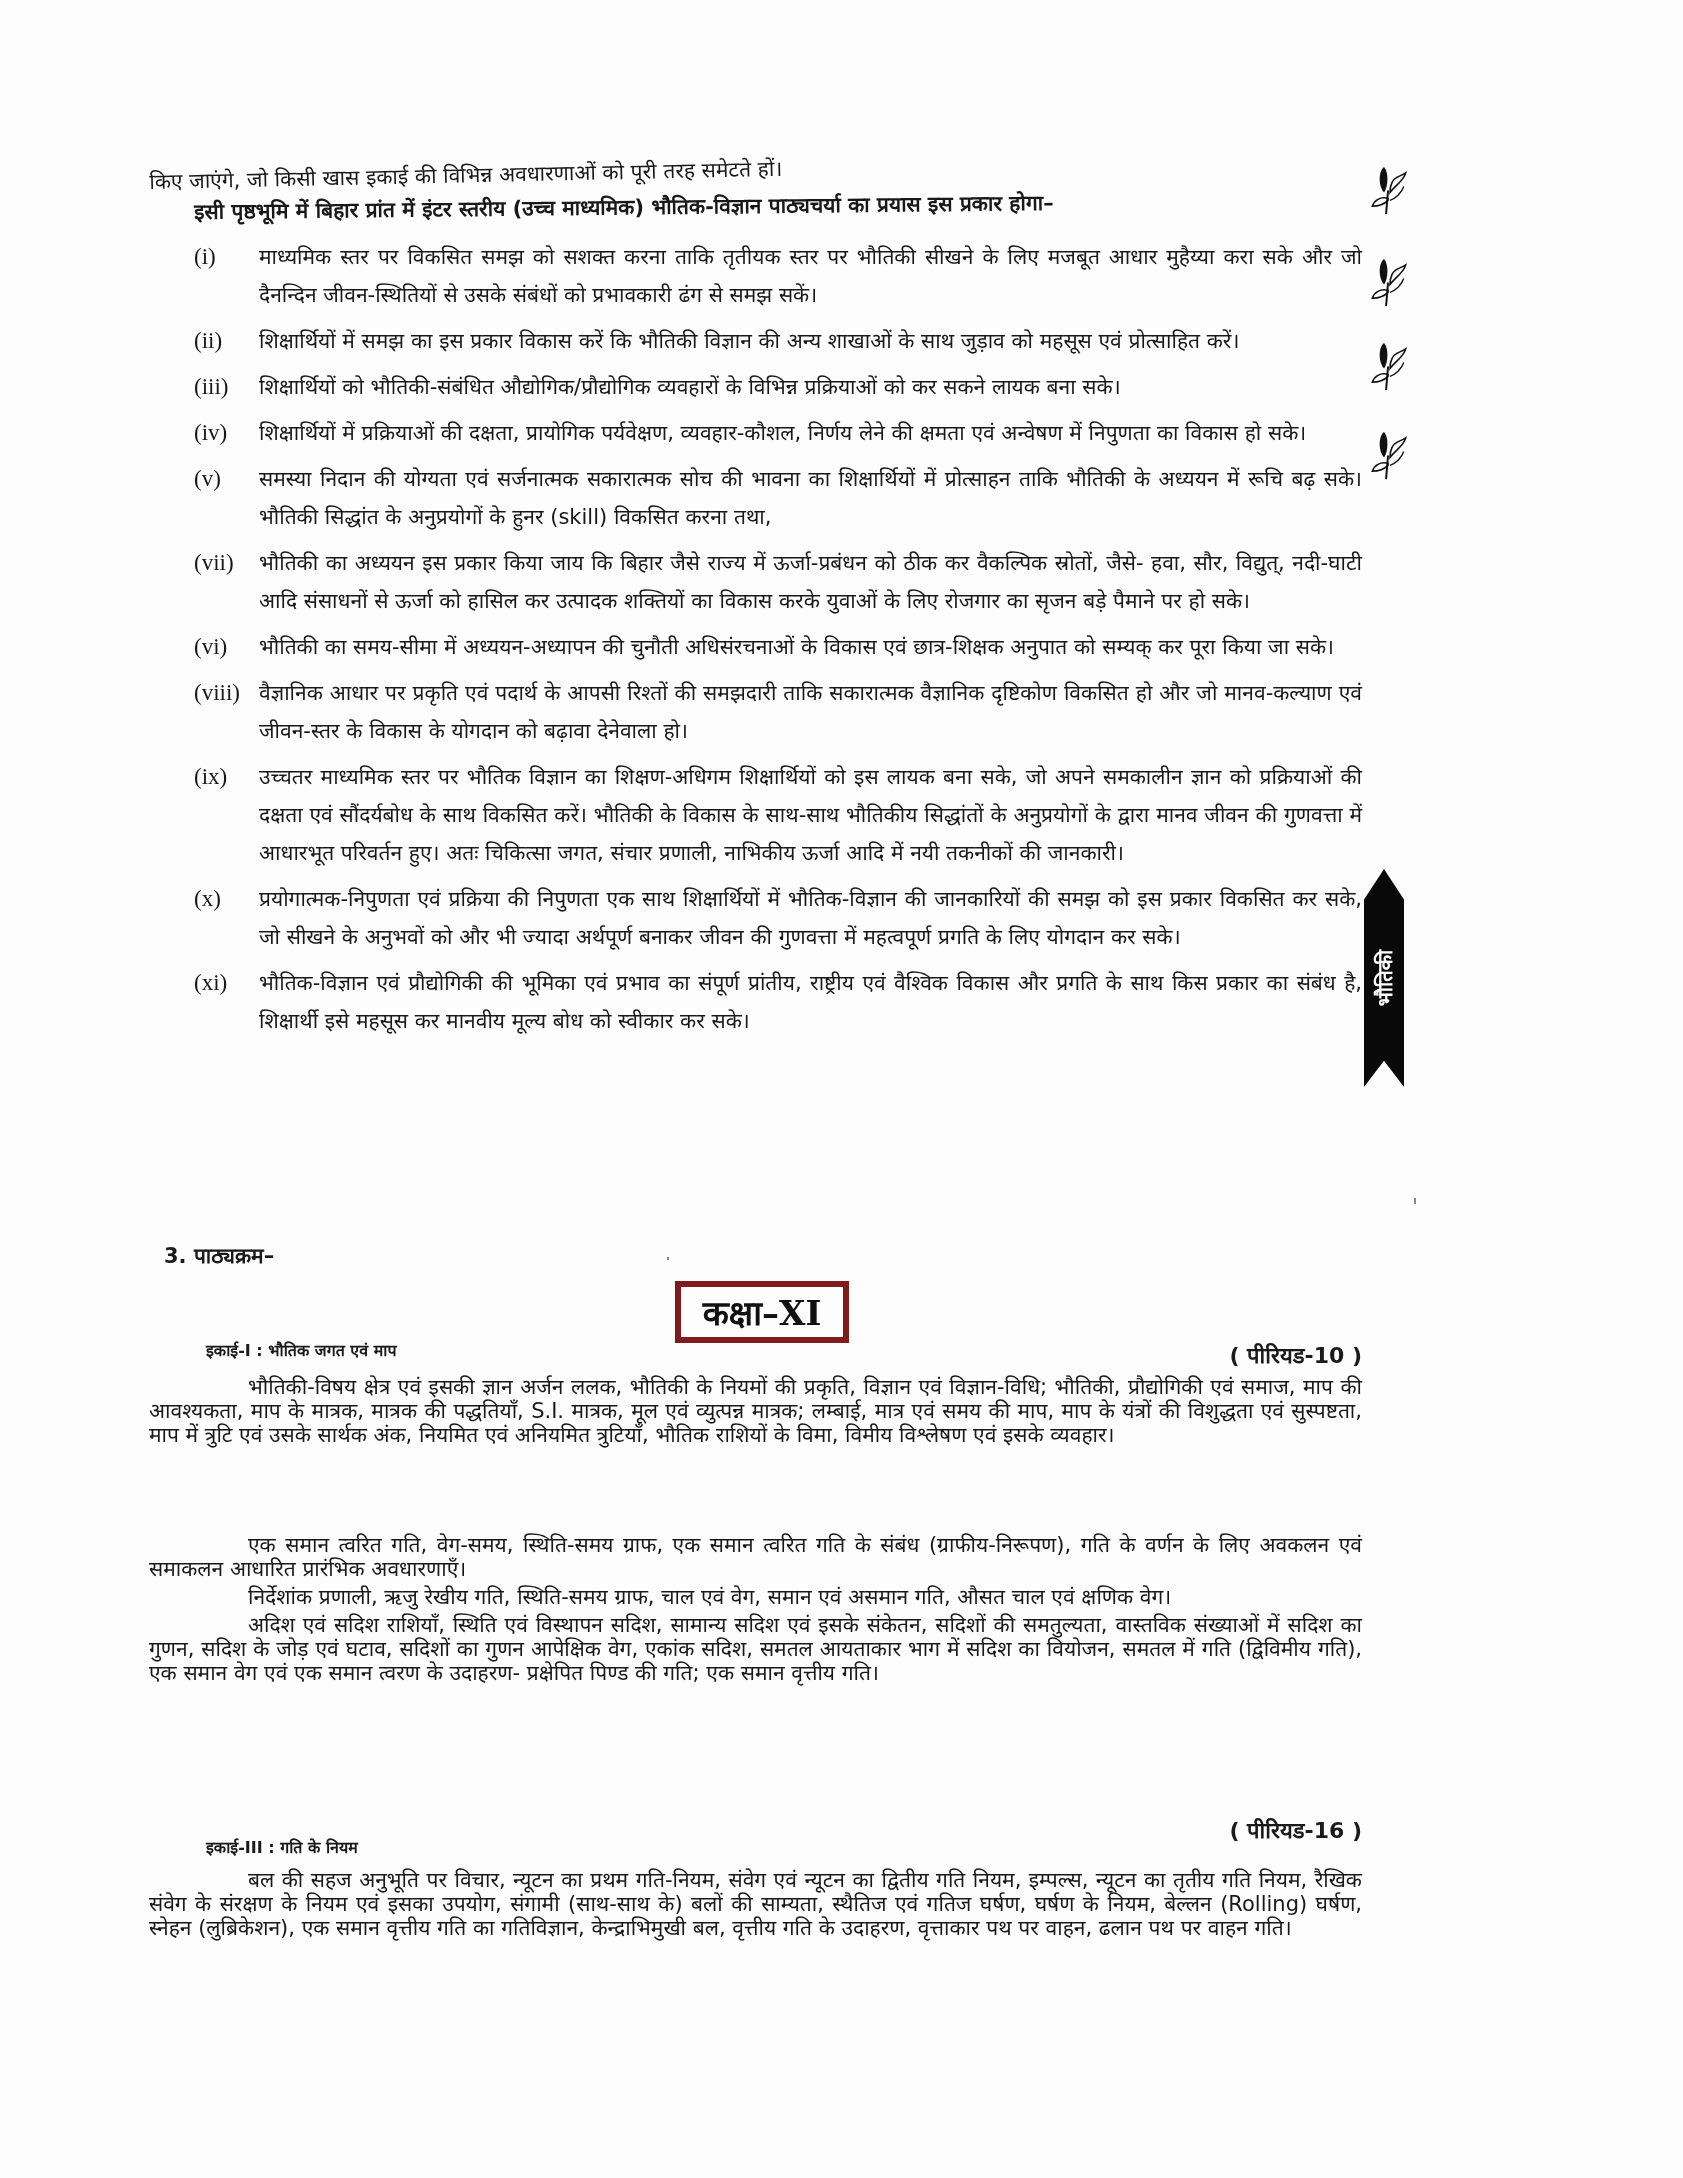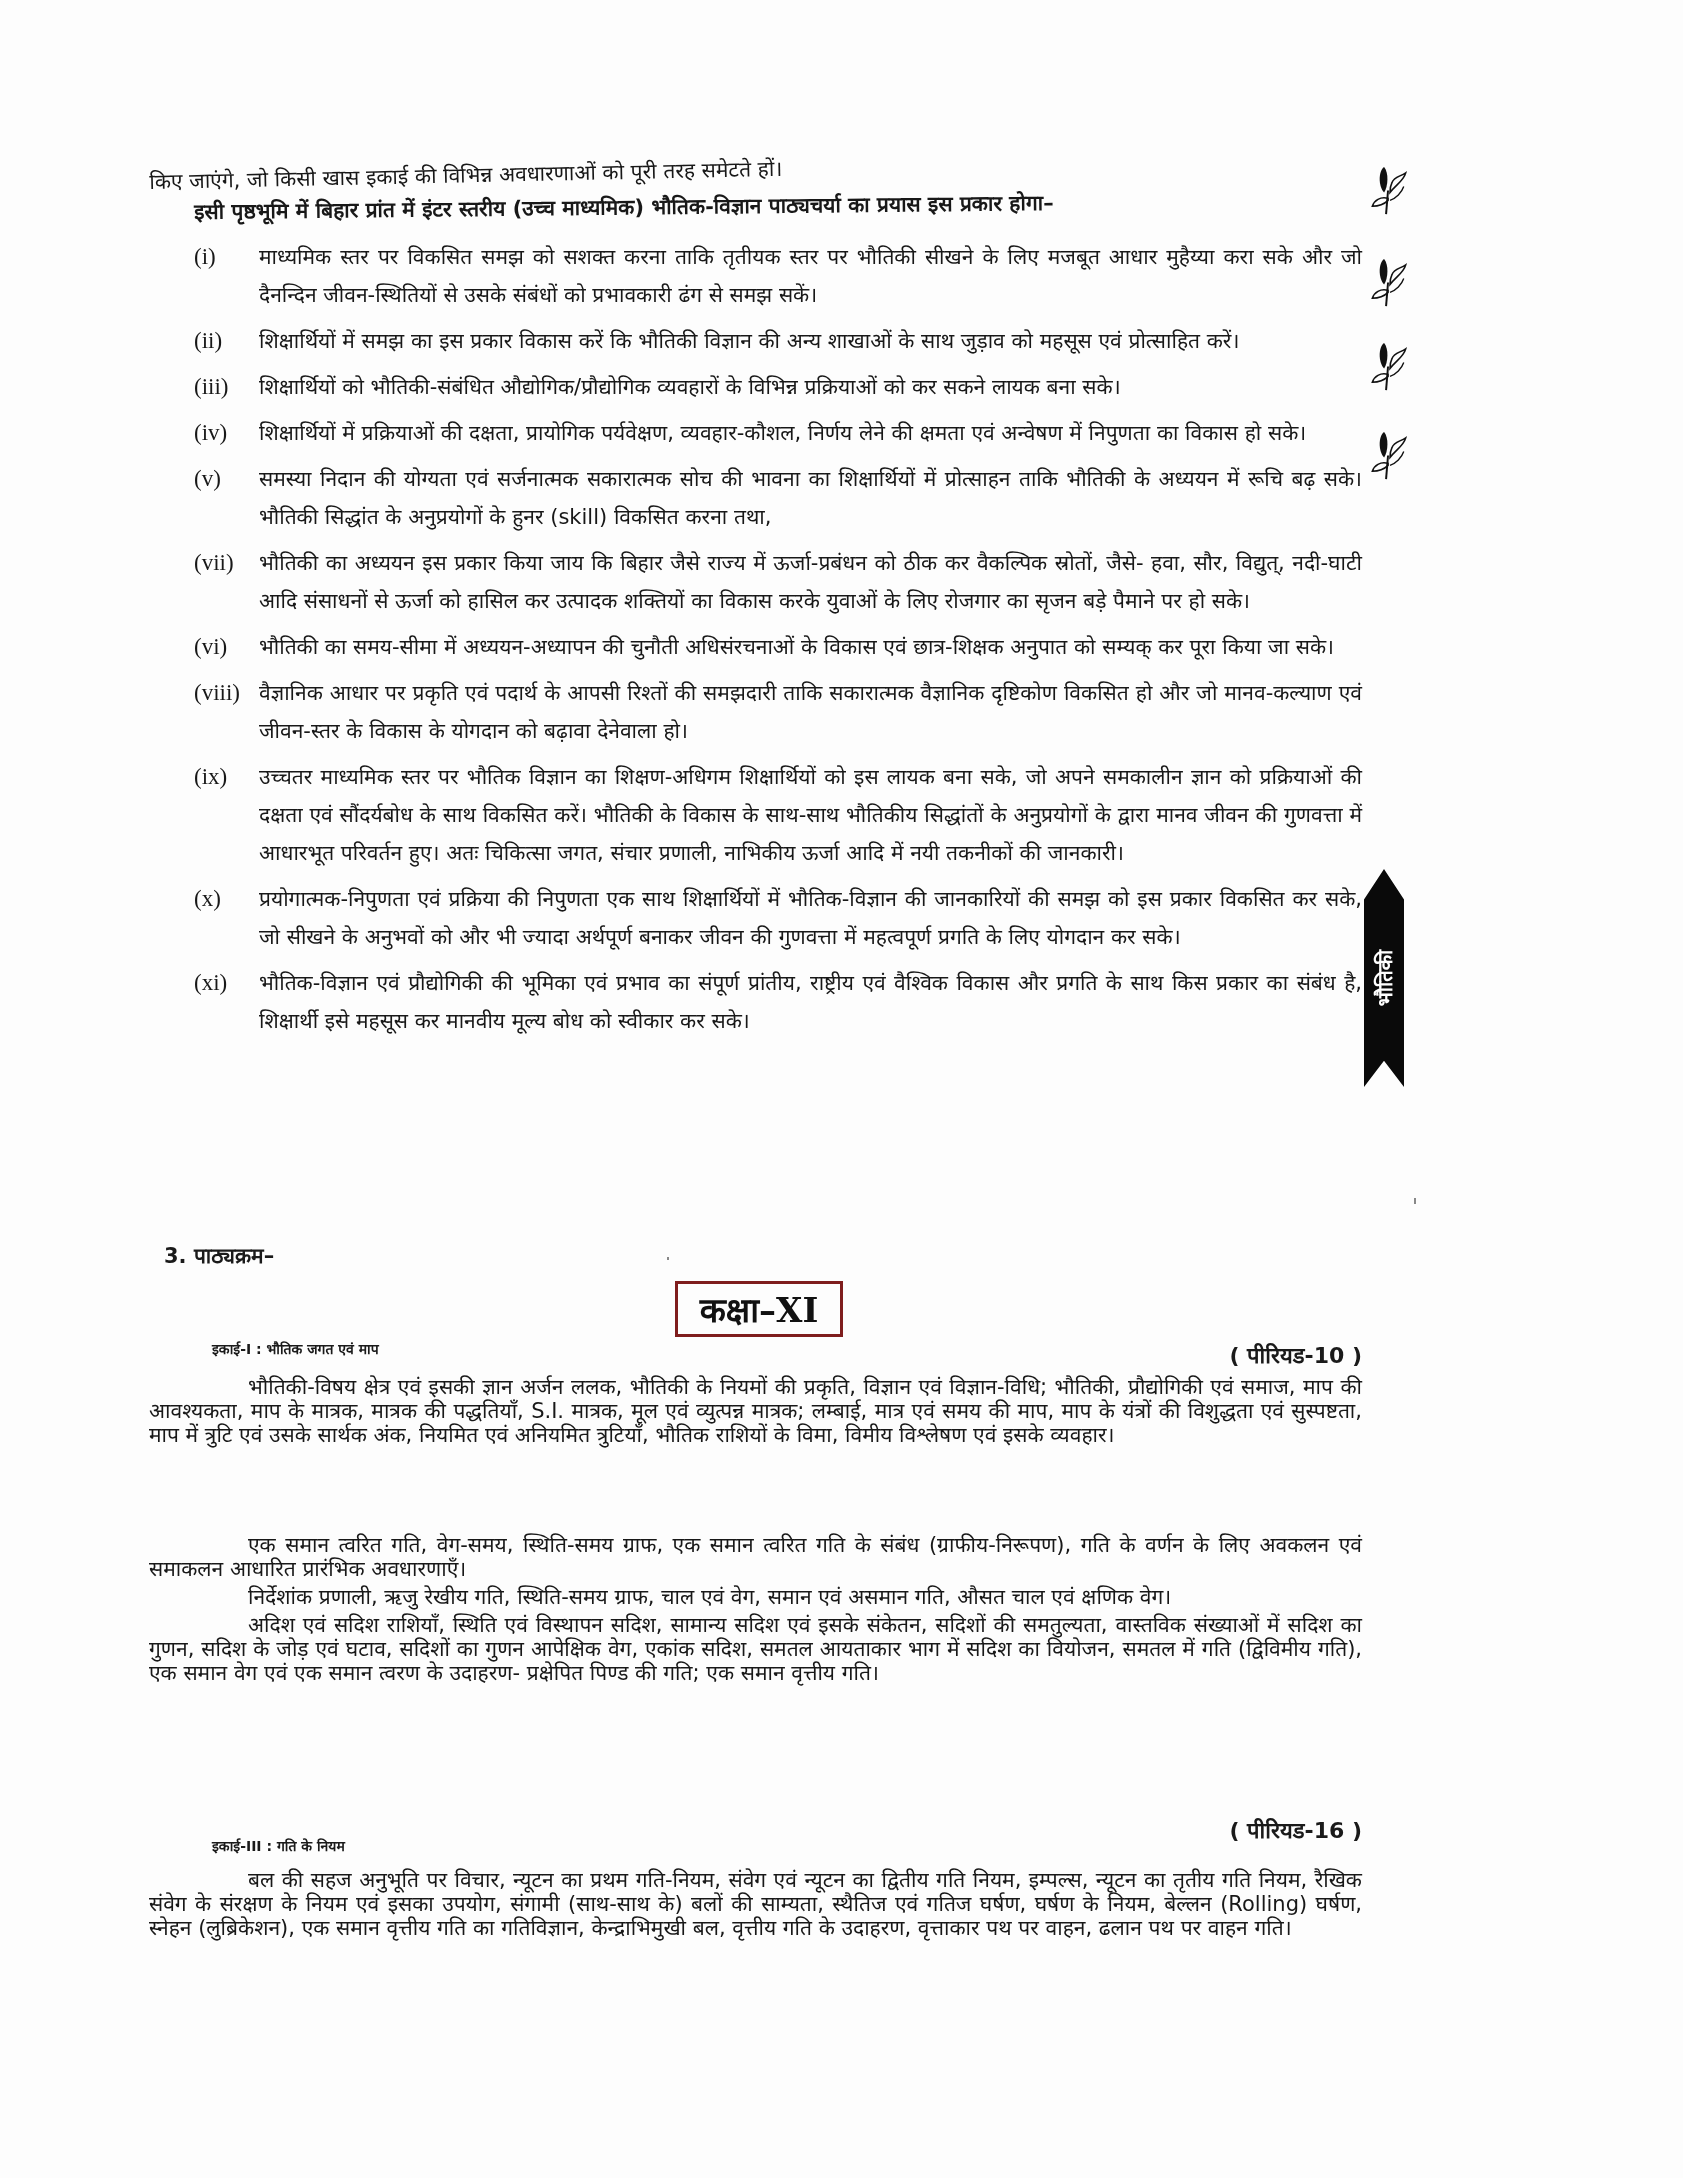--- a/index.html
+++ b/index.html
@@ -104,43 +104,43 @@
       font-size: 21px;
       font-weight: bold;
       margin-left: 6px;
     }
     .class-box {
       position: absolute;
       left: 675px;
       top: 1281px;
       width: 162px;
       height: 50px;
-      border: 3px solid #7f1d1d;
+      border: 6px solid #7f1d1d;
       display: flex;
       align-items: center;
       justify-content: center;
       font-size: 34px;
       font-weight: bold;
       font-family: "DejaVu Serif", "Liberation Serif", serif;
       color: #111;
     }
     .unit {
       position: absolute;
       left: 149px;
       width: 1213px;
     }
     .unit-head {
       position: relative;
       height: 36px;
     }
     .unit-title {
       position: absolute;
-      left: 63px;
+      left: 57px;
       top: 0;
-      font-size: 14px;
+      font-size: 16px;
       font-weight: bold;
     }
     .unit-period {
       position: absolute;
       right: 0;
       top: 0;
       font-size: 22px;
       font-weight: bold;
     }
     .unit-para {

